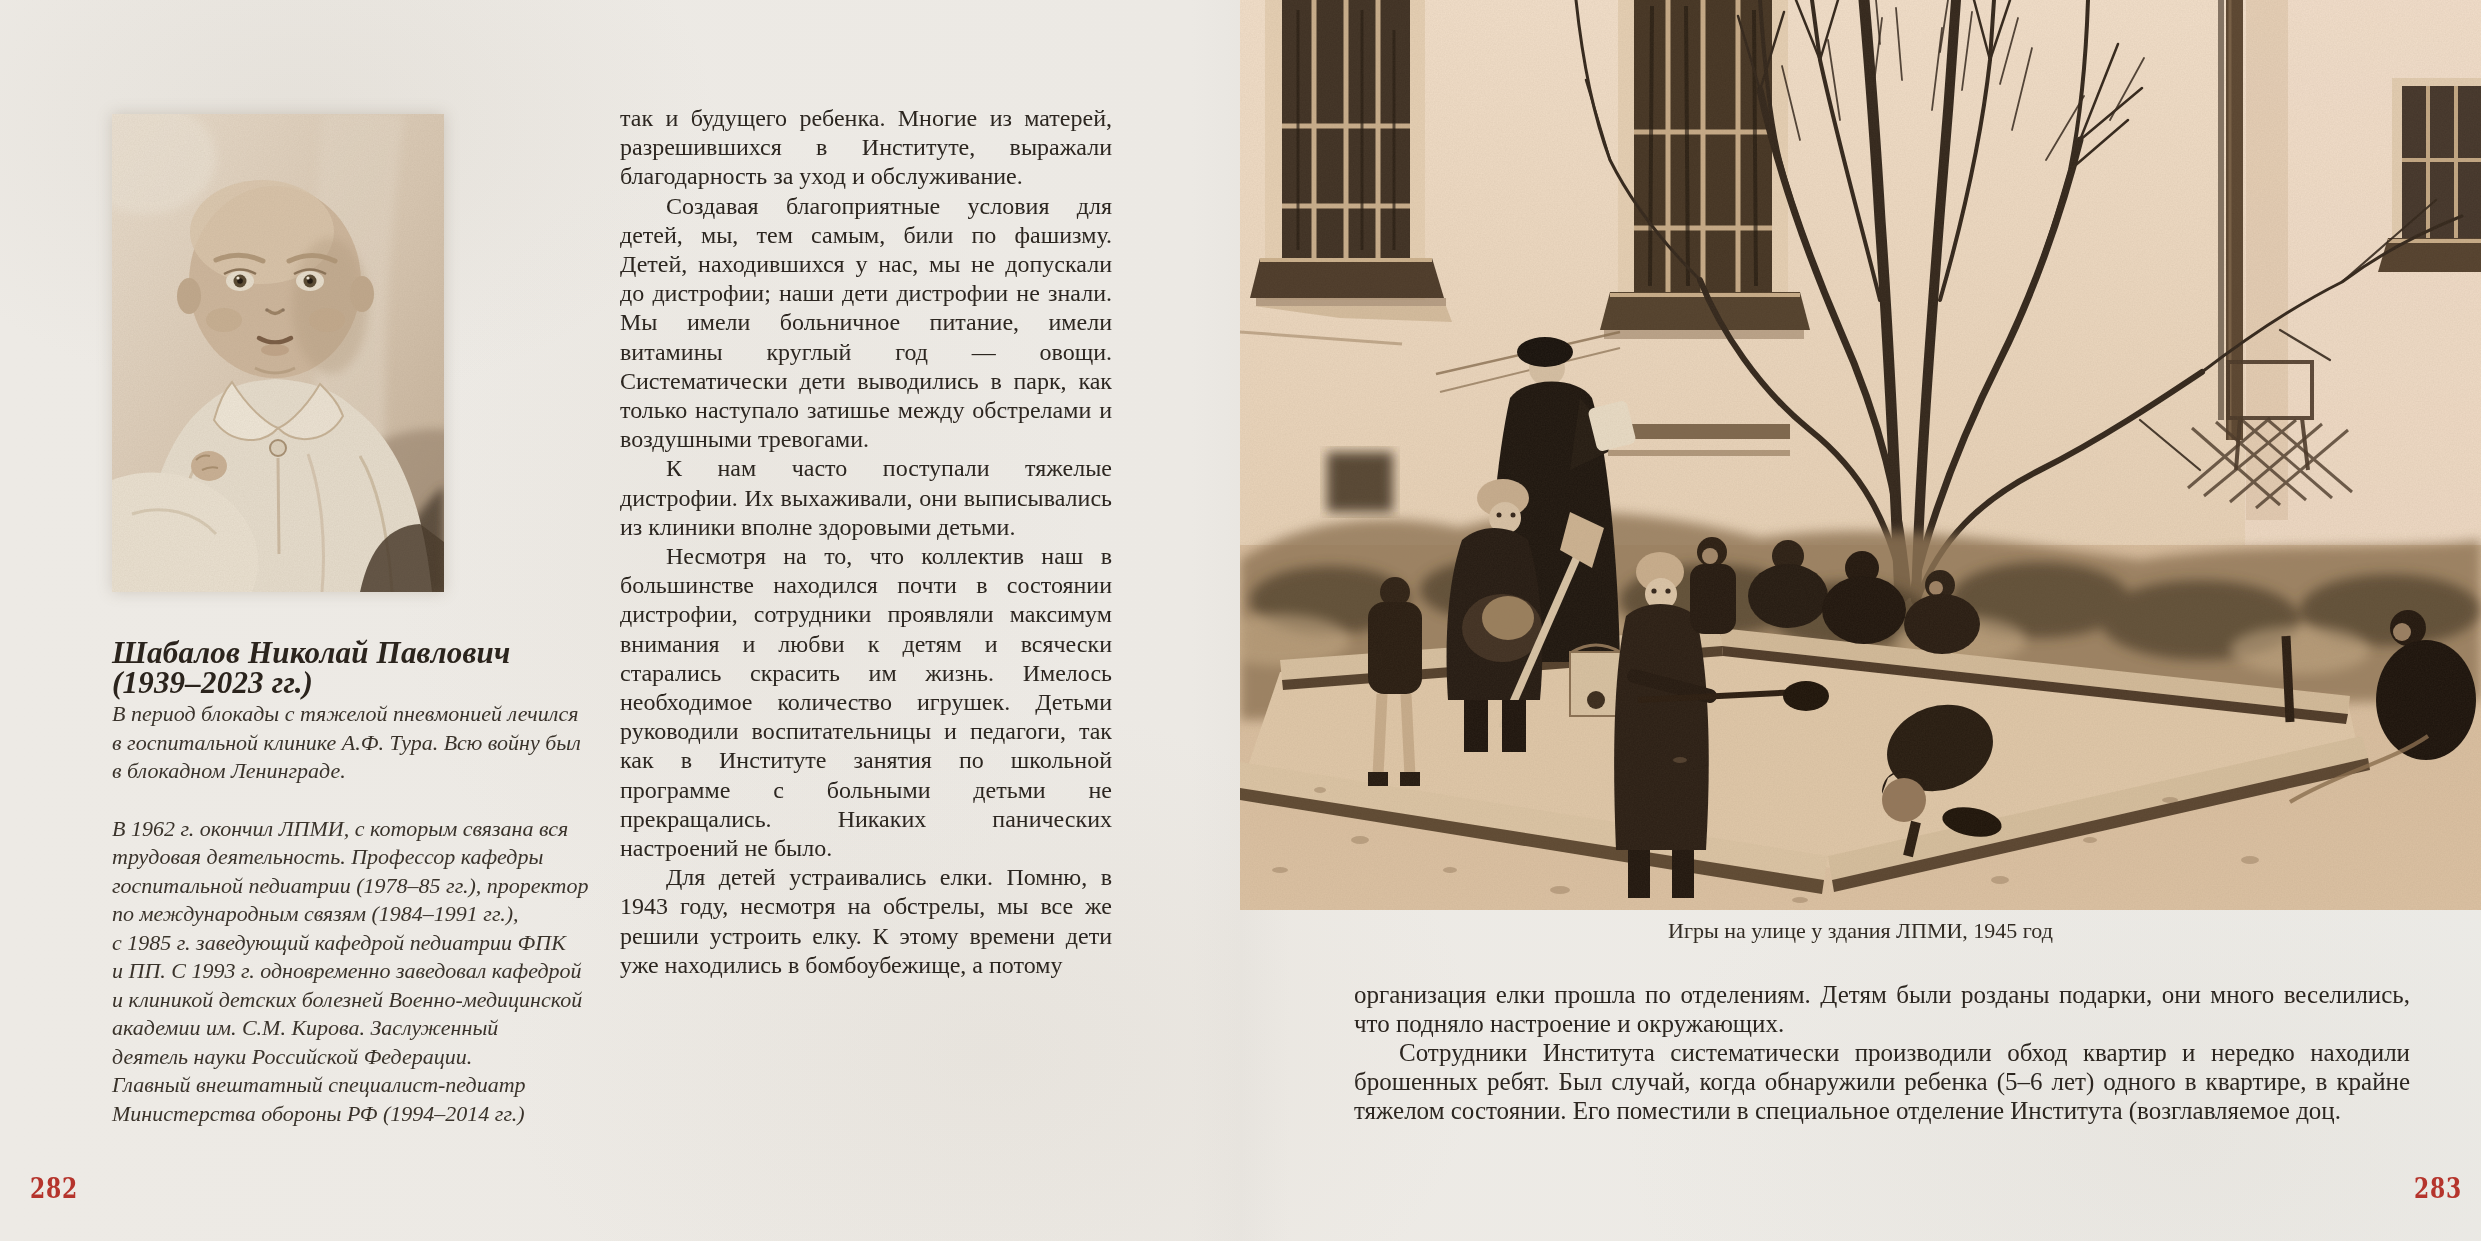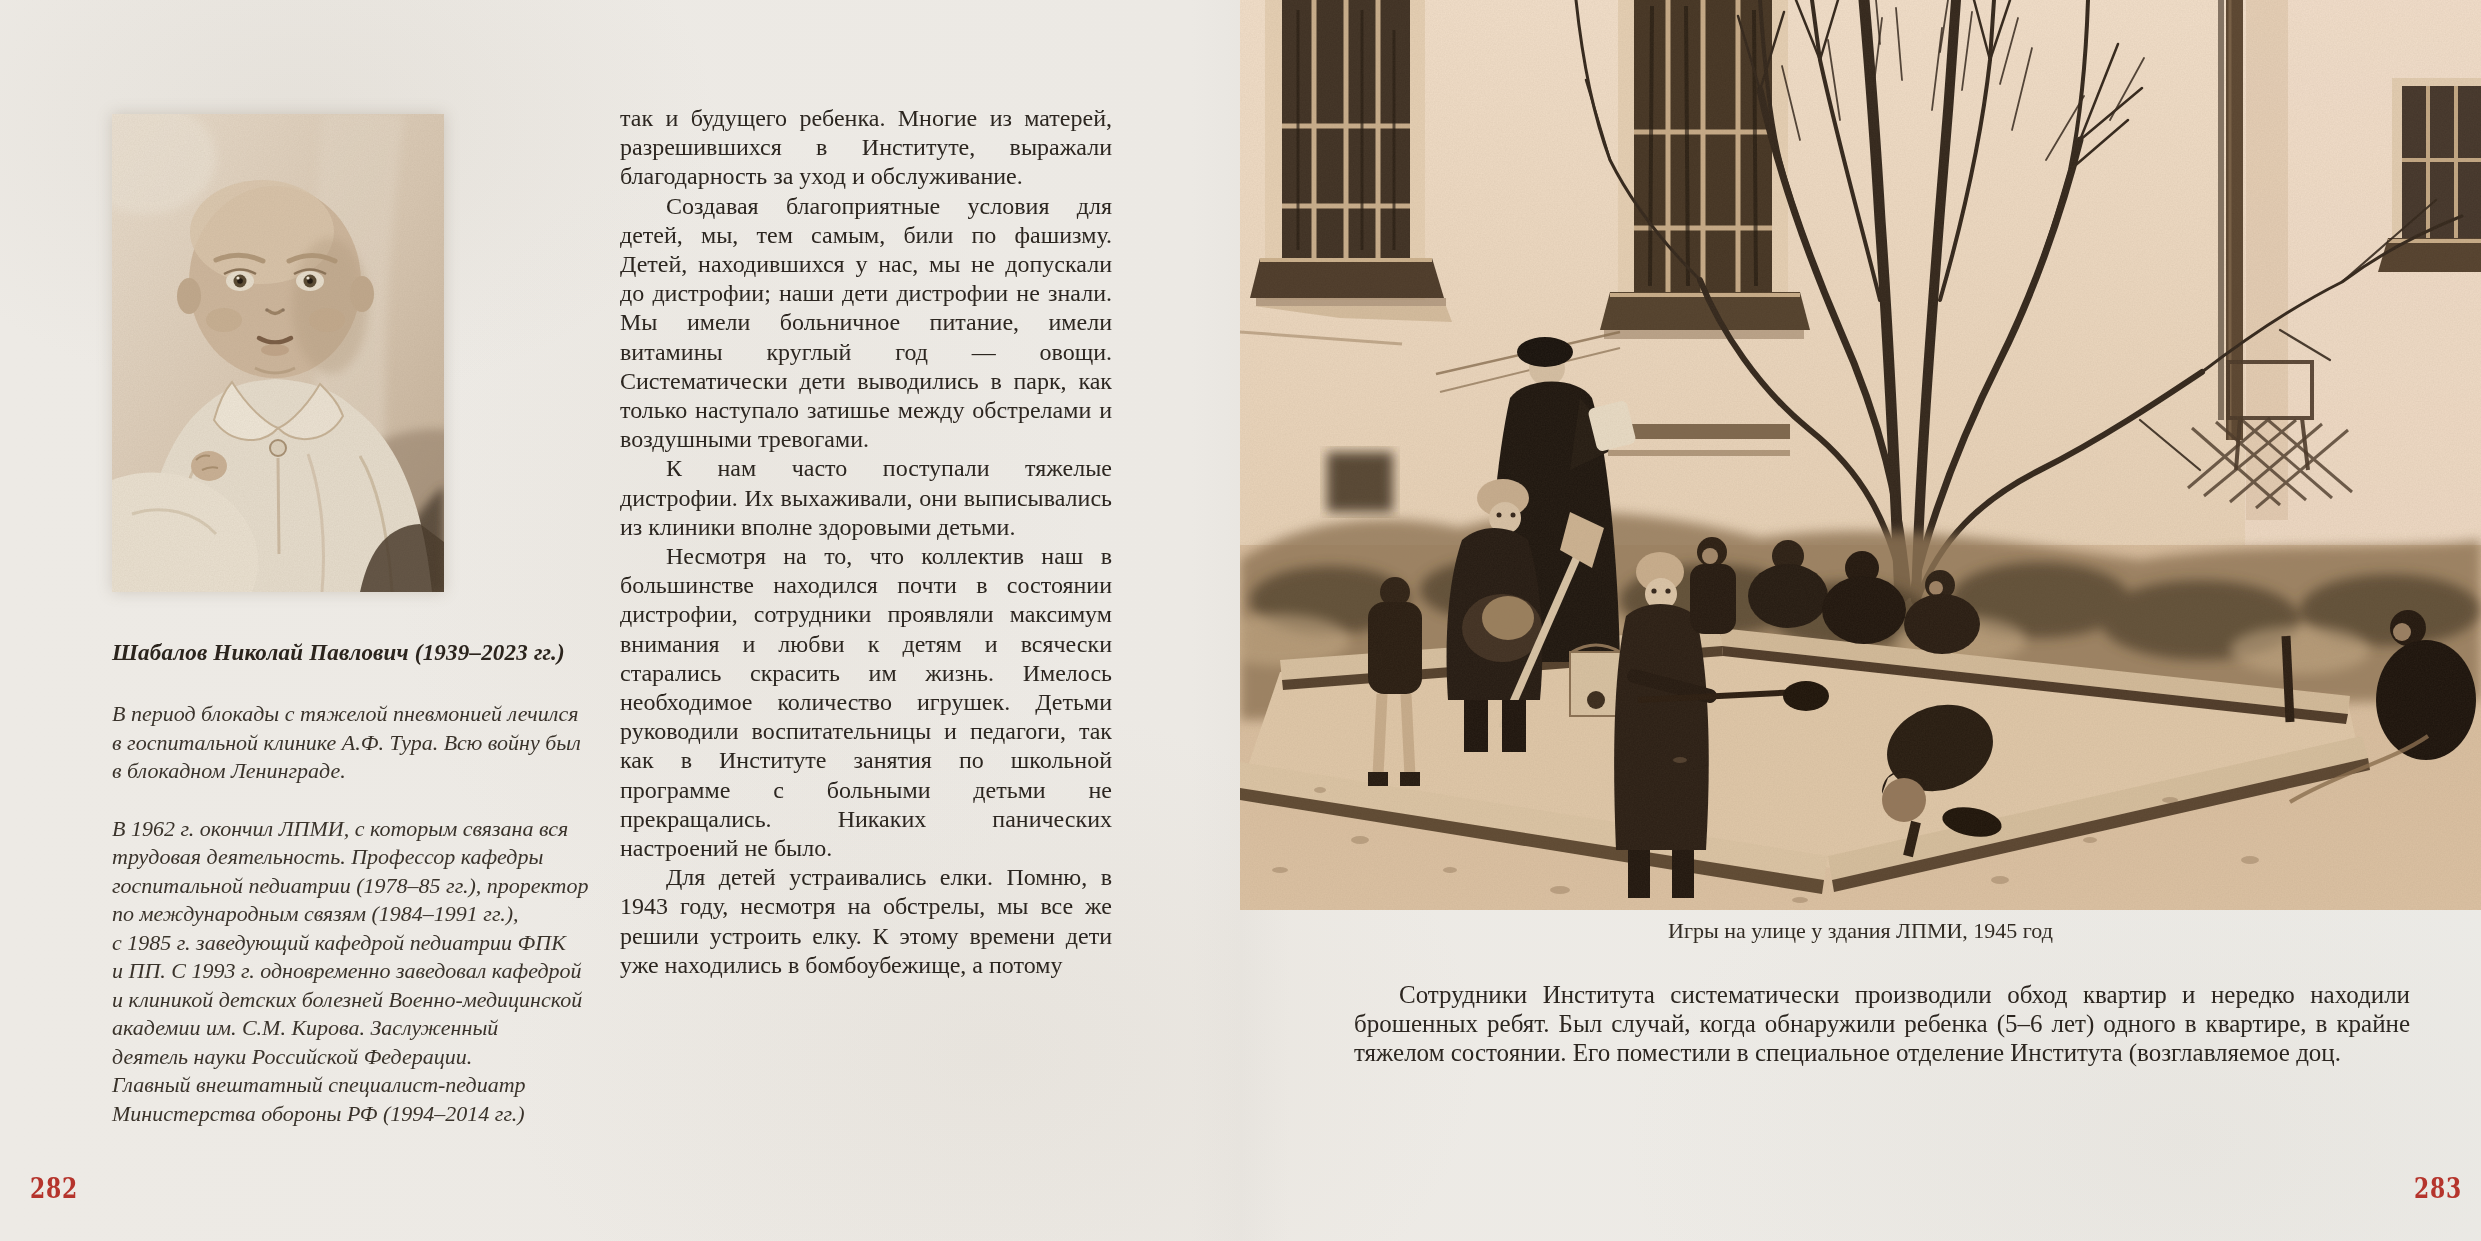--- a/index.html
+++ b/index.html
@@ -20,21 +20,21 @@
   }
   .abs{position:absolute;}
   
   .portrait{
     left:112px;top:114px;width:332px;height:478px;margin:0;
     box-shadow:0 0 14px rgba(120,105,85,.25);
   }
   .portrait svg{display:block;}
   .portrait-caption{
     left:112px;top:638px;width:470px;margin:0;
-    font-size:23px;line-height:30px;font-weight:bold;font-style:italic;
+    font-size:31px;line-height:30px;font-weight:bold;font-style:italic;
     color:#2b241d;letter-spacing:.2px;
   }
   .bio{left:112px;top:700px;width:512px;}
   .bio p{
     margin:0 0 29px 0;
     font-size:22px;line-height:28.5px;font-style:italic;color:#3a332b;
     white-space:pre-line;
   }
   .main-col{
     left:620px;top:104px;width:492px;
@@ -409,18 +409,19 @@
       </g>
       <path d="M1050,802 C1100,772 1150,762 1188,736" stroke="#8a6d4e" stroke-width="4" fill="none" opacity=".8"></path>
 
       <rect width="1241" height="910" filter="url(#grain2)"></rect>
     </svg>
   </figure>
 
   <div class="abs photo-caption">Игры на улице у здания ЛПМИ, 1945 год</div>
 
   <div class="abs main-right">
+    <p class="noindent">организация елки прошла по отделениям. Детям были розданы подарки, они много веселились, что подняло настроение и окружающих.</p>
     <p>Сотрудники Института систематически производили обход квартир и нередко находили брошенных ребят. Был случай, когда обнаружили ребенка (5–6 лет) одного в квартире, в крайне тяжелом состоянии. Его поместили в специальное отделение Института (возглавляемое доц.</p>
   </div>
 
   <div class="abs pagenum pn-right">283</div>
 
 </div>
 
 </body></html>

